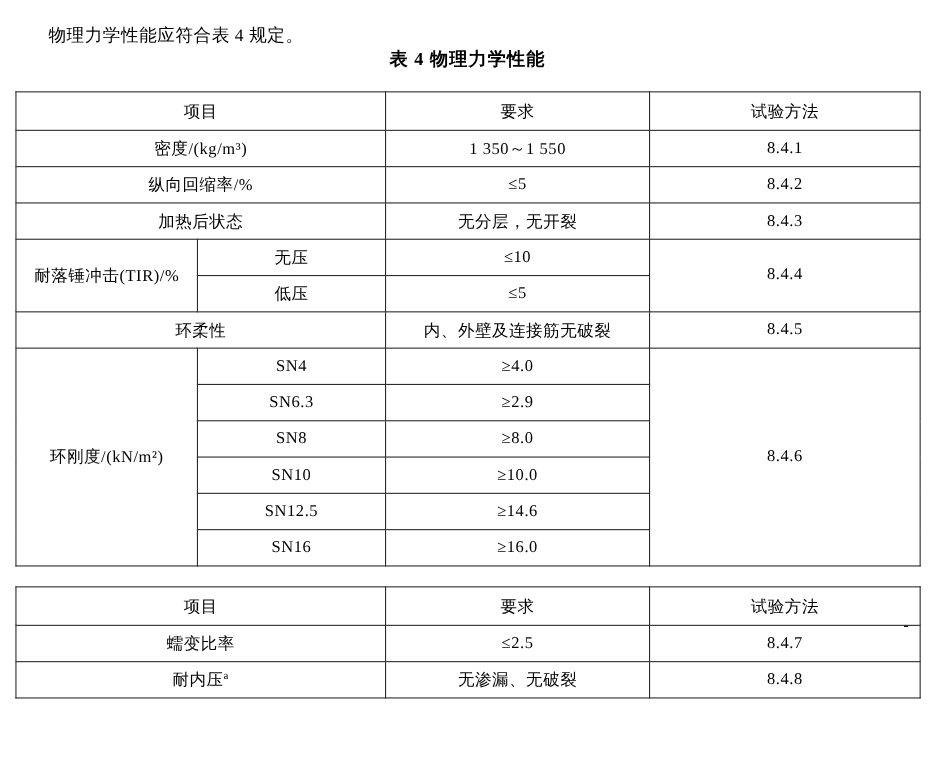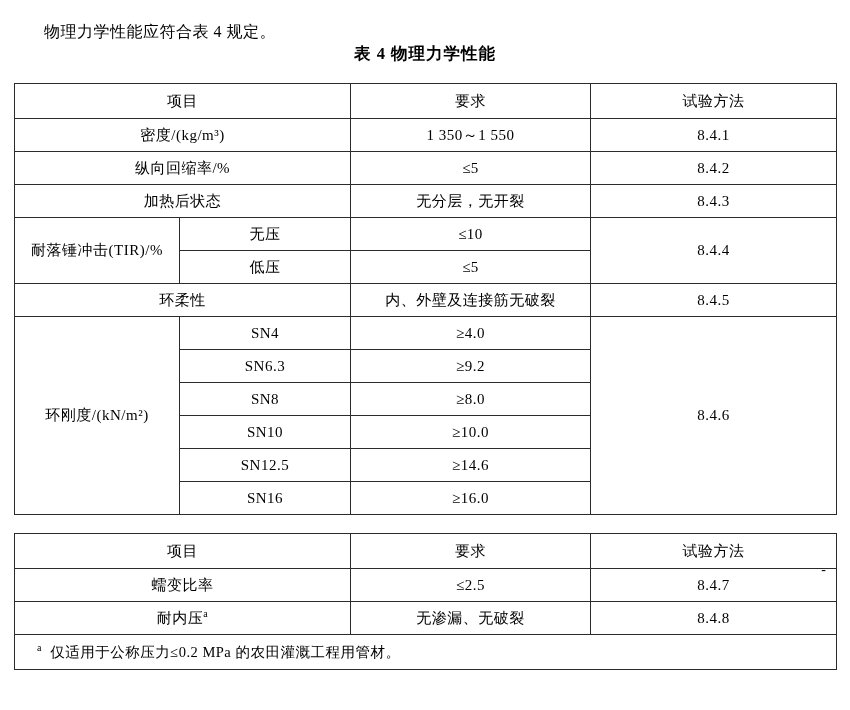--- a/index.html
+++ b/index.html
@@ -143,21 +143,21 @@
       </tr>
 
       <tr>
         <td rowspan="6">环刚度/(kN/m²)</td>
         <td>SN4</td>
         <td>≥4.0</td>
         <td rowspan="6">8.4.6</td>
       </tr>
       <tr>
         <td>SN6.3</td>
-        <td>≥9.2</td>
+        <td>≥2.9</td>
       </tr>
       <tr>
         <td>SN8</td>
         <td>≥8.0</td>
       </tr>
       <tr>
         <td>SN10</td>
         <td>≥10.0</td>
       </tr>
       <tr>
@@ -188,19 +188,16 @@
       <tr>
         <td>蠕变比率</td>
         <td>≤2.5</td>
         <td>8.4.7</td>
       </tr>
       <tr>
         <td><span>耐内压</span><span class="sup">a</span></td>
         <td>无渗漏、无破裂</td>
         <td>8.4.8</td>
       </tr>
-      <tr class="footnote-row">
-        <td colspan="3"><span class="sup">a</span>&nbsp;&nbsp;<span>仅适用于公称压力≤0.2 MPa 的农田灌溉工程用管材。</span></td>
-      </tr>
     </tbody>
   </table>
 
 </div>
 
 </body></html>

